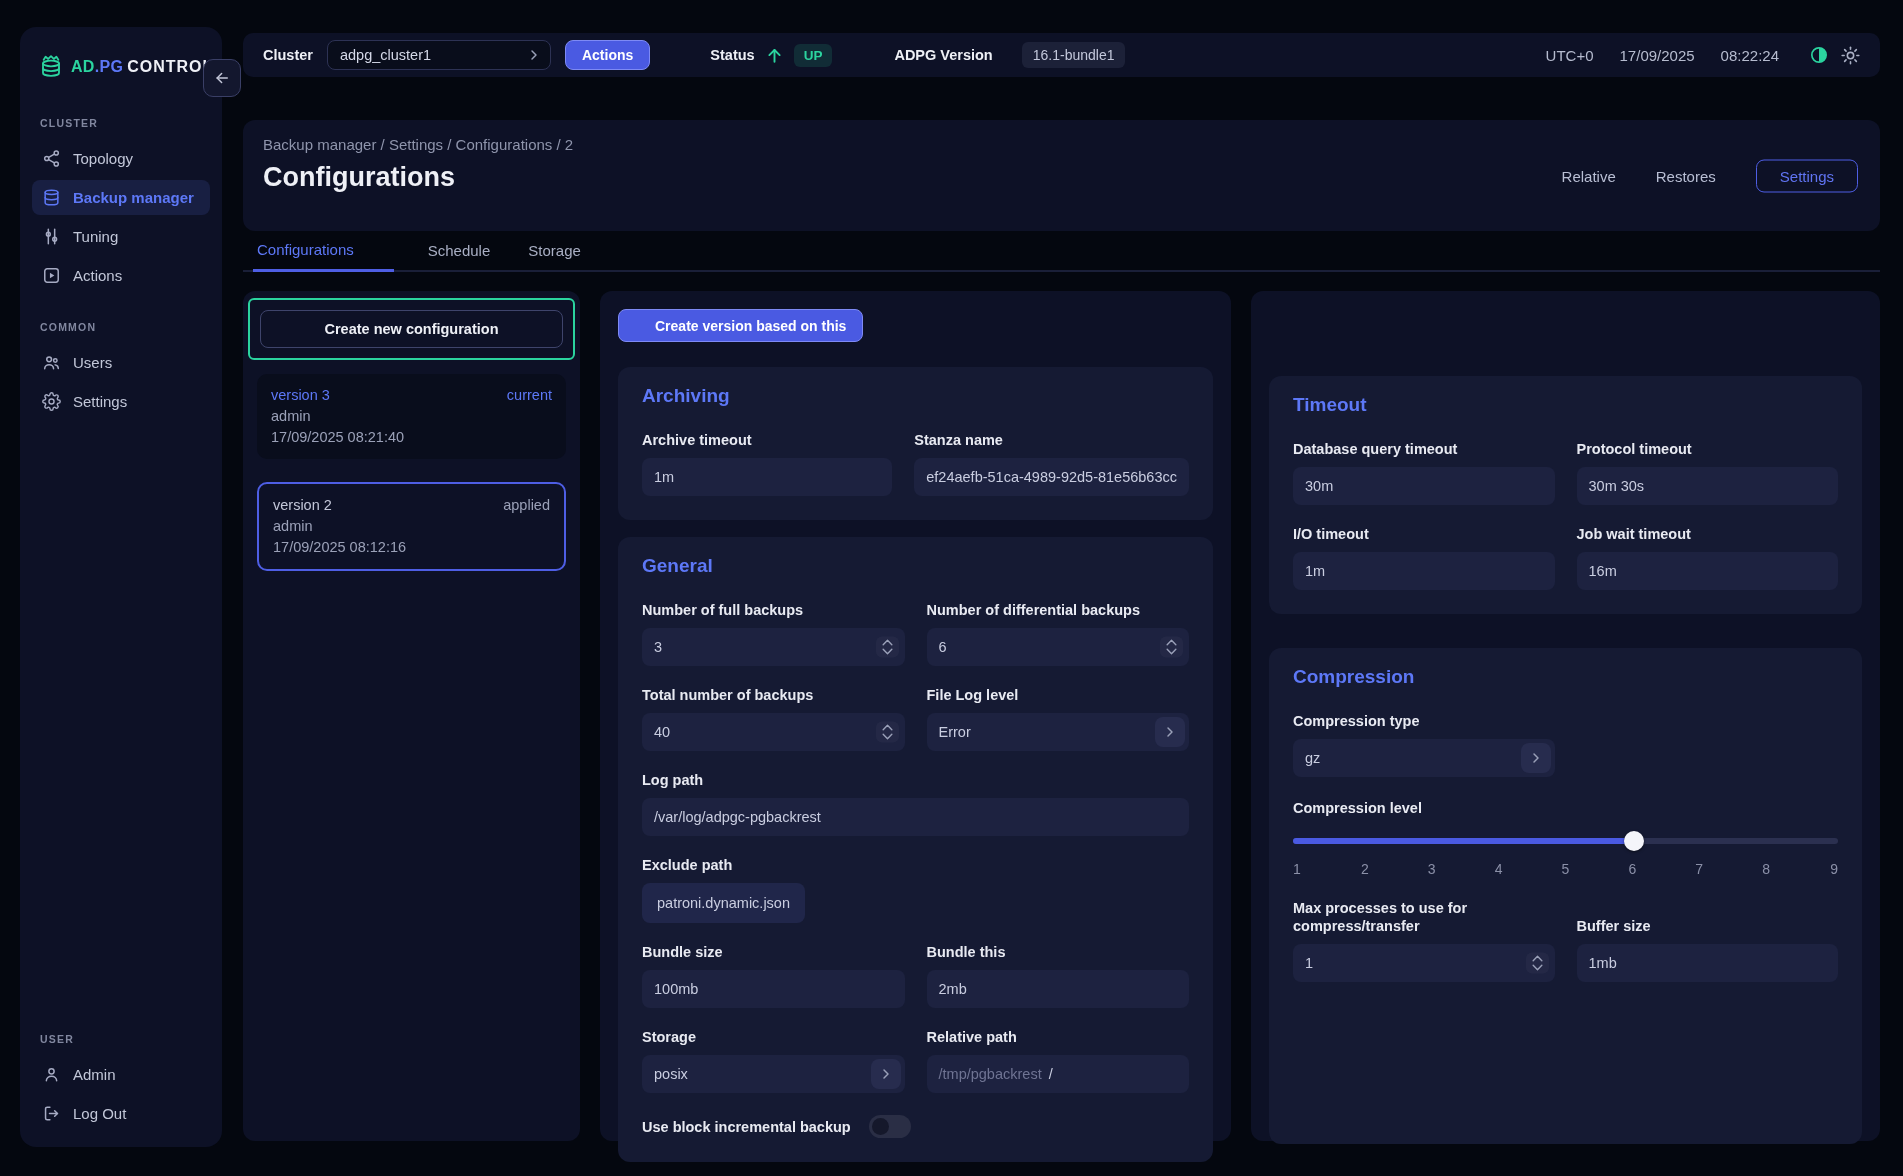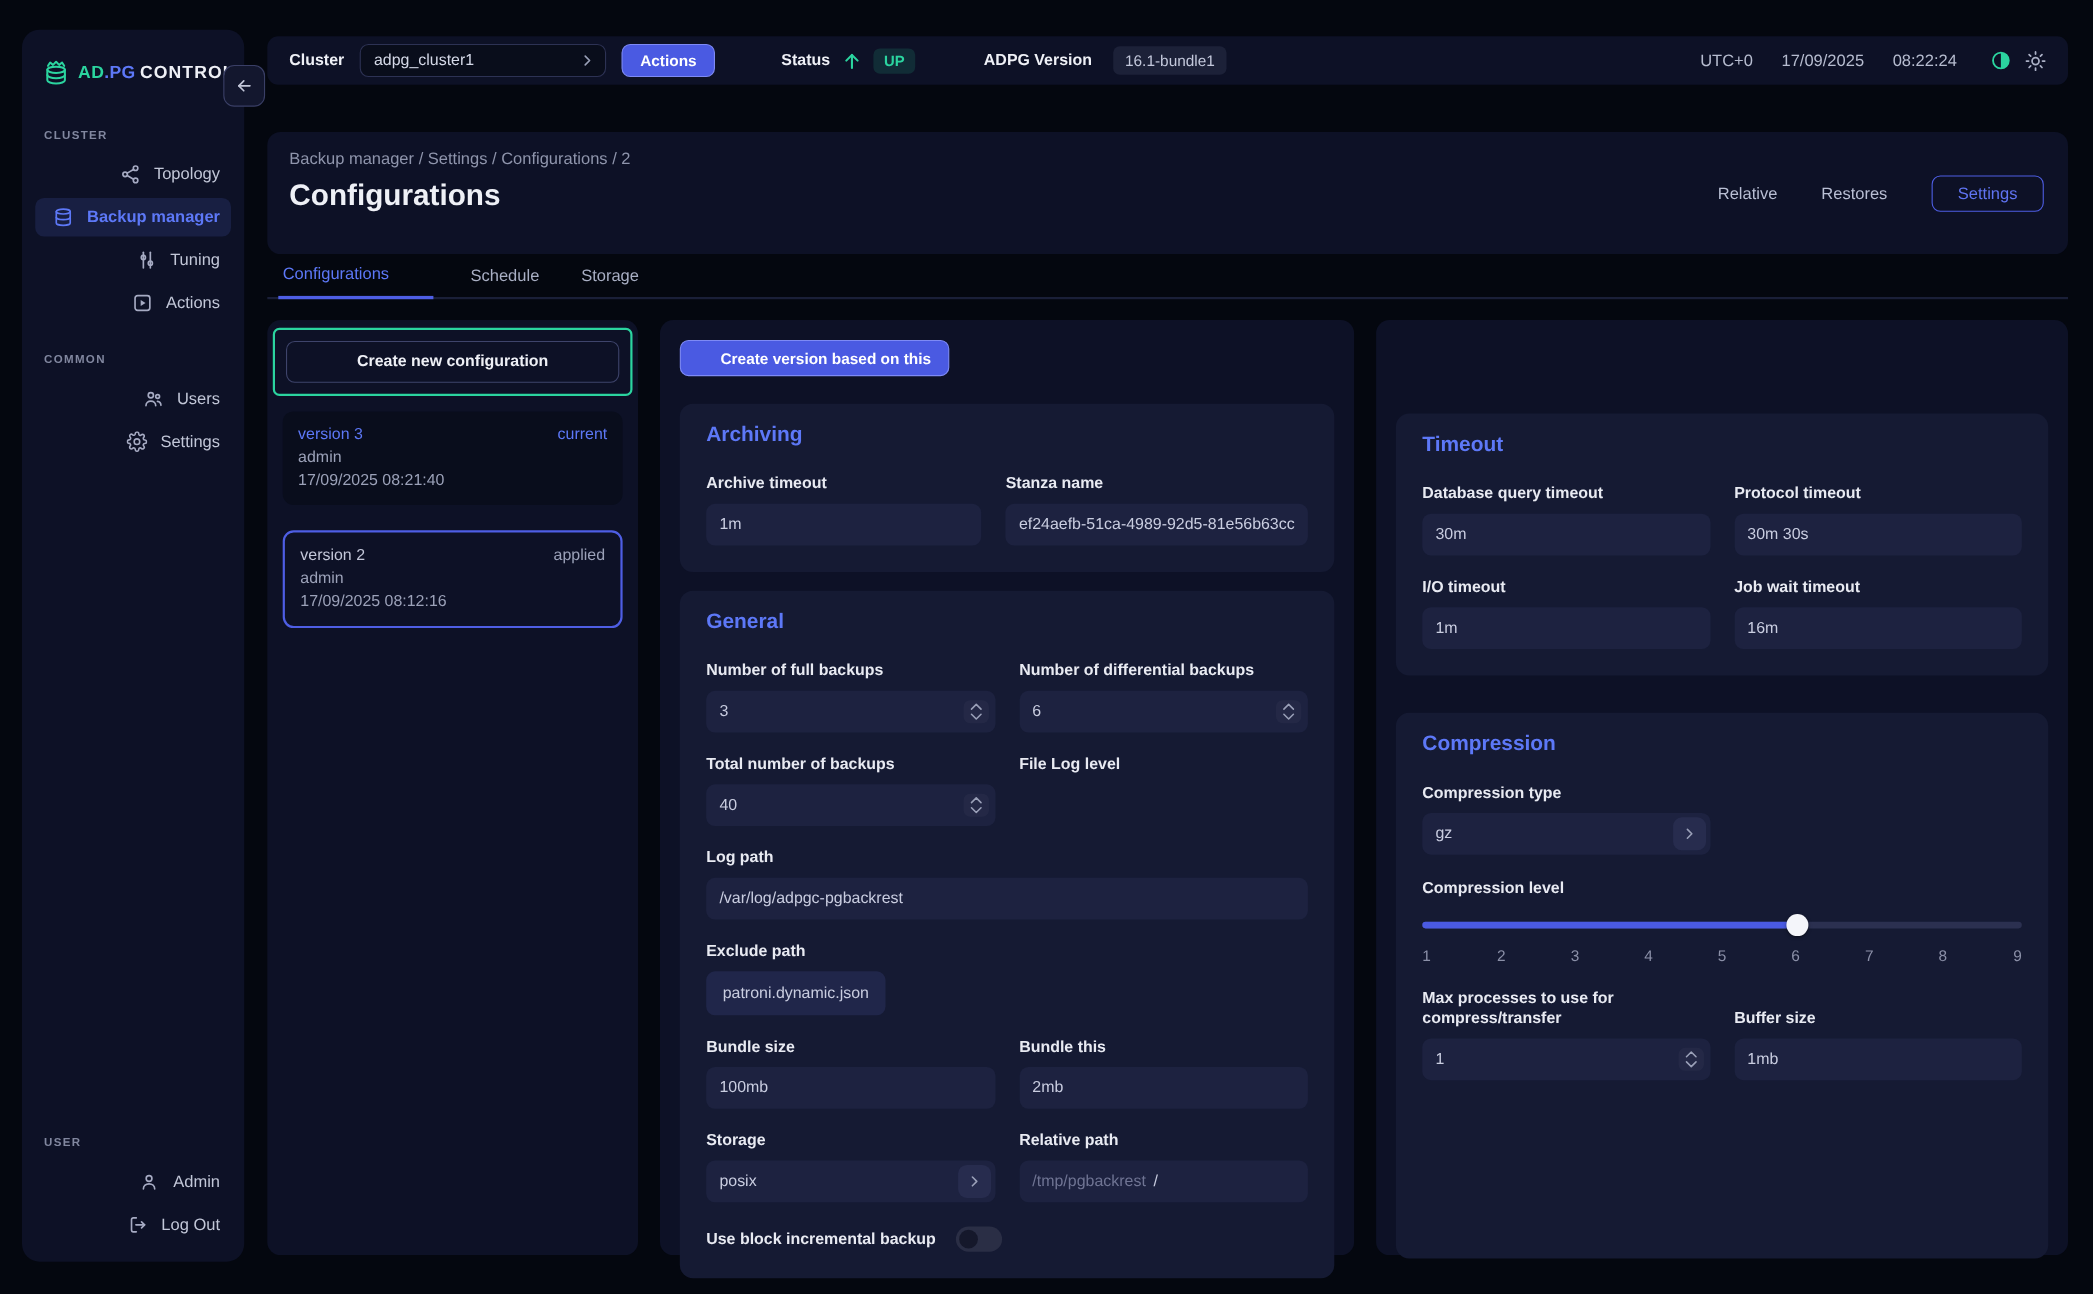--- a/index.html
+++ b/index.html
@@ -8,40 +8,40 @@
 
   
   .sidebar{position:absolute;left:20px;top:27px;width:202px;height:1120px;background:#0d1126;border-radius:16px;display:flex;flex-direction:column;box-sizing:border-box;padding:18px 0 14px;}
   .logo{display:flex;align-items:center;gap:7px;padding:0 0 0 18px;height:44px;}
   .logo-text{font-size:16px;font-weight:bold;letter-spacing:.3px;white-space:nowrap;}
   .logo-ad{color:#2bd49f;}
   .logo-pg{color:#5d78f7;}
   .logo-control{color:#eef0f6;margin-left:4px;letter-spacing:1px;}
   .side-section{font-size:10.5px;font-weight:bold;letter-spacing:1.2px;color:#81879f;padding:0 20px;margin:26px 0 10px;}
   .side-section.first{margin-top:28px;}
-  .nav-item{display:flex;align-items:center;gap:12px;margin:2px 12px;padding:8px 10px;border-radius:8px;color:#c2c7d8;font-size:15px;cursor:pointer;justify-content:flex-end;}
+  .nav-item{display:flex;align-items:center;gap:12px;margin:2px 12px;padding:8px 10px;border-radius:8px;color:#c2c7d8;font-size:15px;cursor:pointer;}
   .nav-item .nav-icon{color:#a6abc3;width:19px;height:19px;flex:0 0 auto;}
   .nav-item.active{background:#181f42;color:#5d78f7;font-weight:bold;}
   .nav-item.active .nav-icon{color:#5d78f7;}
   .side-spacer{flex:1;}
 
   .collapse-btn{position:absolute;left:203px;top:59px;width:38px;height:38px;border-radius:10px;background:#13172e;border:1.5px solid #3a3f66;box-sizing:border-box;display:flex;align-items:center;justify-content:center;color:#c3c7d9;cursor:pointer;z-index:5;}
 
   
   .topbar{position:absolute;left:243px;top:33px;width:1637px;height:44px;background:#0d1126;border-radius:10px;display:flex;align-items:center;box-sizing:border-box;padding:0 20px;}
   .tb-label{font-size:14.5px;font-weight:bold;color:#eef0f6;white-space:nowrap;}
   .cluster-input{margin-left:14px;width:224px;height:30px;background:#090d1b;border:1px solid #2d3254;border-radius:8px;display:flex;align-items:center;box-sizing:border-box;padding:0 8px 0 12px;color:#d5d9e8;font-size:14.5px;}
   .cluster-input .grow{flex:1;}
   .btn-primary{height:30px;background:#4a5ae2;border:1px solid #7e8af5;border-radius:8px;color:#fff;font-weight:bold;font-size:14px;display:inline-flex;align-items:center;justify-content:center;padding:0 16px;box-sizing:border-box;cursor:pointer;}
   .tb-actions{margin-left:14px;}
   .tb-status{margin-left:60px;}
   .status-arrow{margin-left:10px;color:#2bd49f;}
   .badge-up{margin-left:10px;background:rgba(43,212,159,.14);color:#2bd49f;font-weight:bold;font-size:13.5px;border-radius:6px;padding:4px 10px;}
   .tb-version{margin-left:62px;}
-  .badge-version{margin-left:19px;background:#1c2138;color:#c3c8db;font-size:14px;border-radius:6px;padding:5px 11px;}
+  .badge-version{margin-left:29px;background:#1c2138;color:#c3c8db;font-size:14px;border-radius:6px;padding:5px 11px;}
   .tb-right{margin-left:auto;display:flex;align-items:center;gap:26px;color:#b6bccf;font-size:15px;}
   .tb-icons{display:flex;align-items:center;gap:12px;margin-left:4px;}
 
   
   .header-panel{position:absolute;left:243px;top:120px;width:1637px;height:111px;background:#0d1126;border-radius:12px;box-sizing:border-box;padding:16px 20px;}
   .breadcrumb{color:#8f95ac;font-size:15px;}
   .page-title{color:#eef0f6;font-size:27px;font-weight:bold;margin-top:9px;}
   .header-nav{position:absolute;right:22px;top:50%;transform:translateY(-50%);display:flex;align-items:center;gap:40px;}
   .hn-link{color:#b9bfd4;font-size:15px;cursor:pointer;}
   .hn-pill{border:1.5px solid #4e5ee4;color:#6074f2;font-size:15px;border-radius:8px;padding:7px 23px;cursor:pointer;}
@@ -385,20 +385,28 @@
                     <polyline points="4 11 12 3 20 11"></polyline>
                   </svg>
                 <svg width="13" height="8" viewBox="0 0 24 14" fill="none" stroke="currentColor" stroke-width="2.6" stroke-linecap="round" stroke-linejoin="round">
                     <polyline points="4 3 12 11 20 3"></polyline>
                   </svg>
               </span>
             </div>
           </div>
           <div class="field">
             <span class="flabel">File Log level</span>
+            <div class="input">
+              <span>Error</span>
+              <span class="select-chevron">
+                <svg width="16" height="16" viewBox="0 0 24 24" fill="none" stroke="currentColor" stroke-width="2.2" stroke-linecap="round" stroke-linejoin="round">
+                    <polyline points="9 6 15 12 9 18"></polyline>
+                  </svg>
+              </span>
+            </div>
           </div>
 
           <div class="field span2">
             <span class="flabel">Log path</span>
             <div class="input">
                 <span>/var/log/adpgc-pgbackrest</span>
               </div>
           </div>
 
           <div class="field span2">

